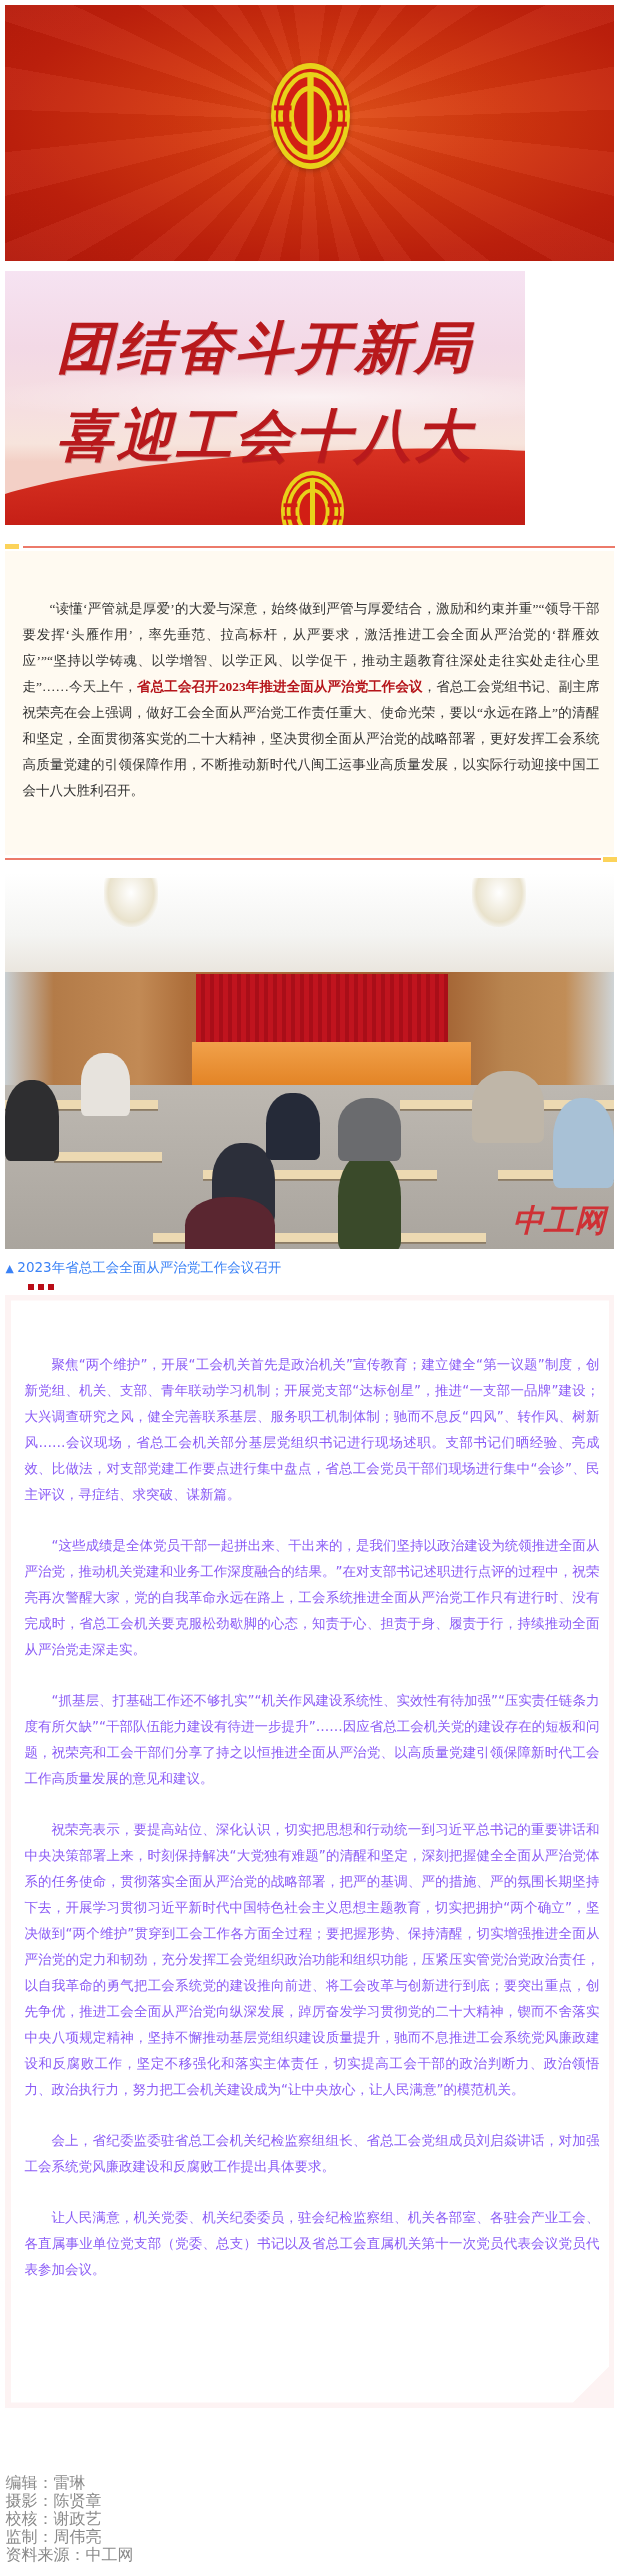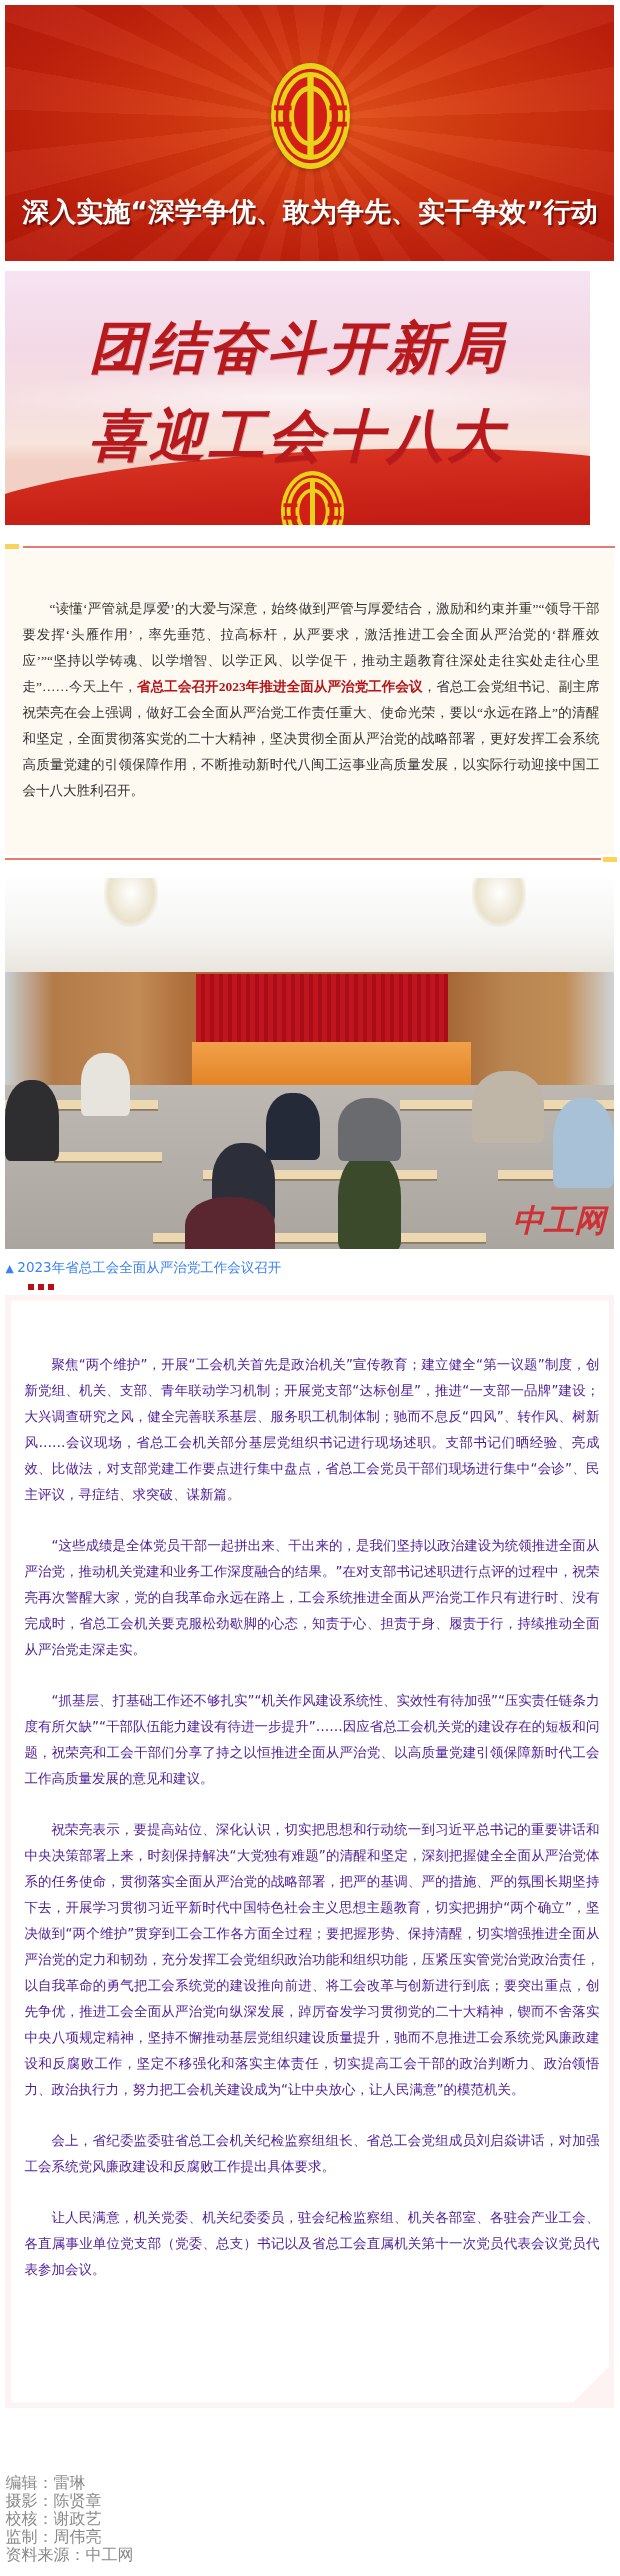--- a/index.html
+++ b/index.html
@@ -25,21 +25,21 @@
   .emblem svg { width: 100%; height: 100%; display: block; }
   .banner1 .emblem { left: 266px; top: 58px; width: 79px; height: 106px; border-radius: 50%; box-shadow: 0 1.8px 5.4px rgba(0,0,0,0.25); }
   .banner1 .title {
     position: absolute; left: 0; right: 0; top: 189px; text-align: center;
     font-family: "DejaVu Sans", sans-serif; font-weight: bold; font-size: 27px; letter-spacing: 0px;
     color: #ffffff; text-shadow: 1.8px 1.8px 1.8px rgba(60,0,0,0.6);
   }
 
   
   .banner2 {
-    position: absolute; left: 5.4px; top: 271px; width: 585px; height: 254px; overflow: hidden;
+    position: absolute; left: 5.4px; top: 271px; width: 520px; height: 254px; overflow: hidden;
     background: linear-gradient(180deg, #f6e3f2 0%, #f3d9e6 30%, #f6dfe0 55%, #f7e4dc 68%, #f3d0c6 75%);
   }
   .banner2 .cloud1 { position: absolute; left: -36px; top: 99px; width: 683px; height: 54px; background: radial-gradient(ellipse at center, rgba(255,255,255,0.6), rgba(255,255,255,0) 70%); }
   .banner2 .flag {
     position: absolute; left: -54px; top: 180px; width: 737px; height: 162px;
     background: linear-gradient(180deg, #d83222 0%, #c51f16 40%, #a8130e 100%);
     border-radius: 55% 45% 0 0 / 40% 30% 0 0;
     transform: rotate(-2deg);
   }
   .banner2 .line1, .banner2 .line2 {
@@ -96,21 +96,21 @@
   .main-box {
     position: absolute; left: 5.4px; top: 1295px; width: 609px; height: 1113px;
     background: #fdf3f3; padding: 4.5px;
   }
   .main-inner {
     position: absolute; left: 5.4px; top: 5.4px; right: 5.4px; bottom: 5.4px; background: #ffffff;
     clip-path: polygon(0 0, 100% 0, 100% calc(100% - 36px), calc(100% - 36px) 100%, 0 100%);
   }
   .main-text { position: absolute; left: 19px; top: 56px; width: 575px; }
   .main-text p {
-    font-size: 13.5px; line-height: 26px; color: #4c1d95; text-align: justify; text-indent: 2em; margin-bottom: 25px;
+    font-size: 13.5px; line-height: 26px; color: #8b5cf6; text-align: justify; text-indent: 2em; margin-bottom: 25px;
   }
 
   
   .credits { position: absolute; left: 5.4px; top: 2474px; font-size: 16px; color: #8a8a8a; line-height: 18px; }
   .credits div { white-space: nowrap; }
 </style>
 </head>
 <body>
 
 <div class="banner1">
@@ -121,21 +121,20 @@
       <ellipse cx="50" cy="65" rx="44" ry="58" fill="#d21e14"></ellipse>
       <ellipse cx="50" cy="65" rx="38" ry="51" fill="none" stroke="#e8d21a" stroke-width="6"></ellipse>
       <ellipse cx="50" cy="65" rx="24" ry="34" fill="none" stroke="#e8d21a" stroke-width="6"></ellipse>
       <rect x="46" y="12" width="8" height="106" fill="#e8d21a"></rect>
       <rect x="4" y="52" width="22" height="6" fill="#d21e14"></rect>
       <rect x="74" y="52" width="22" height="6" fill="#d21e14"></rect>
       <rect x="4" y="72" width="22" height="6" fill="#d21e14"></rect>
       <rect x="74" y="72" width="22" height="6" fill="#d21e14"></rect>
     </svg>
   </div>
-  <div class="title">深入实施“深学争优、敢为争先、实干争效”行动</div>
 </div>
 
 <div class="banner2">
   <div class="cloud1"></div>
   <div class="flag"></div>
   <div class="line1">团结奋斗开新局</div>
   <div class="line2">喜迎工会十八大</div>
   <div class="emblem">
     <svg viewBox="0 0 100 130" preserveAspectRatio="none">
       <ellipse cx="50" cy="65" rx="49" ry="64" fill="#e8d21a"></ellipse>

